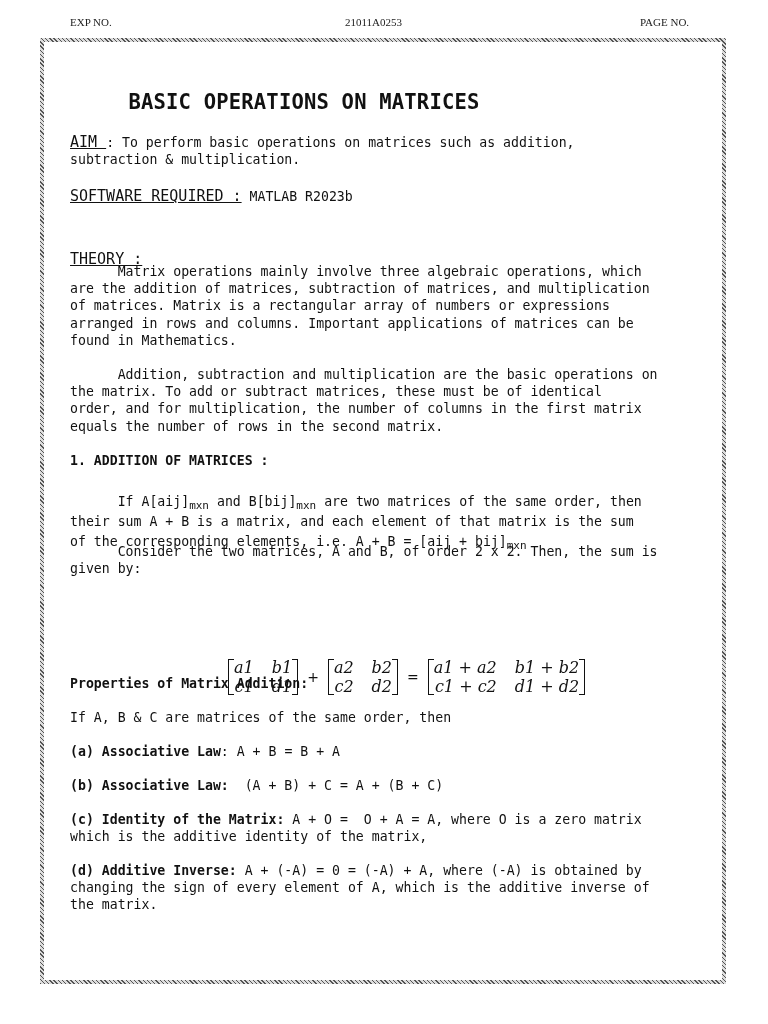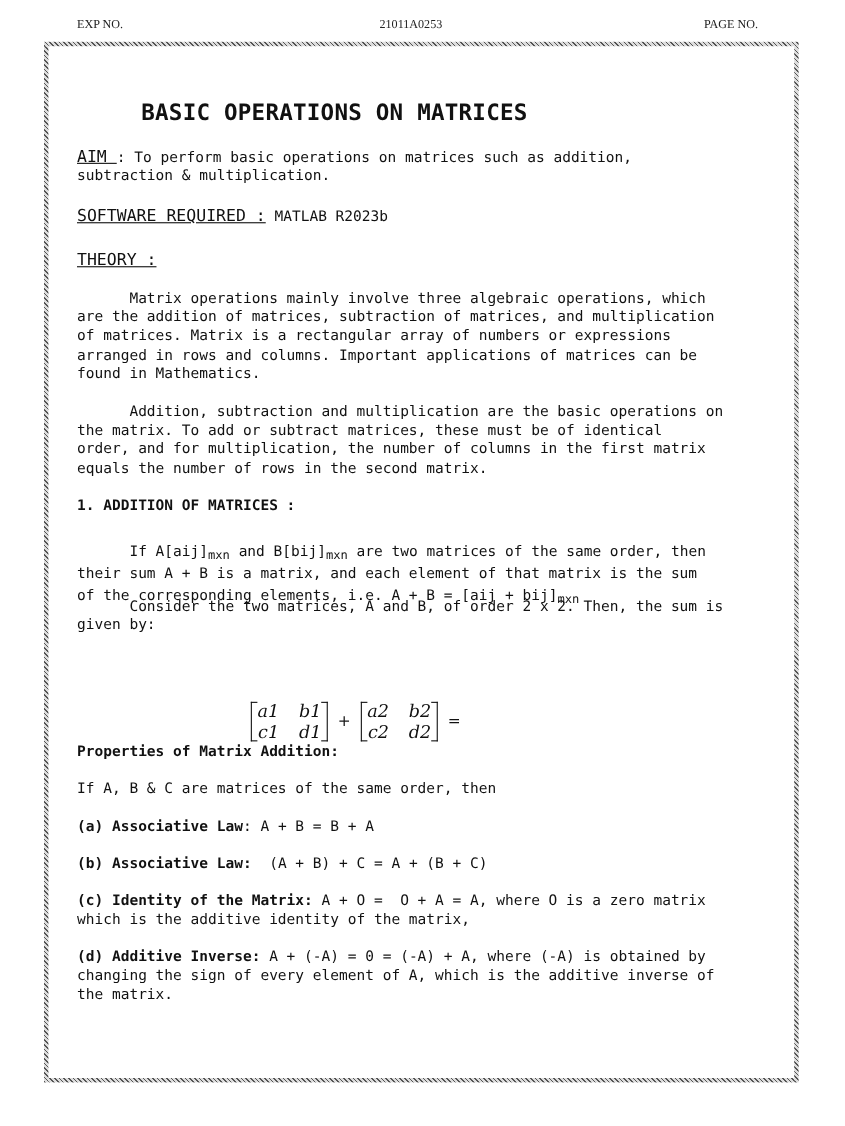--- a/index.html
+++ b/index.html
@@ -5,25 +5,25 @@
   html, body { margin:0; padding:0; background:#ffffff; }
   body { width:768px; height:1024px; position:relative; overflow:hidden; color:#111; }
   .hdr { position:absolute; top:16px; font-family:"Liberation Serif", serif; font-size:11px; color:#222; }
   .border { position:absolute; left:40px; top:38px; width:686px; height:946px; box-sizing:border-box;
     border:4px solid transparent;
     border-image: repeating-linear-gradient(45deg,#555 0 1px,#ddd 1px 3px) 4;
   }
   .mono { font-family:"DejaVu Sans Mono","Liberation Mono", monospace; }
   .title { position:absolute; top:90px; left:0; width:608px; text-align:center; font-size:20.5px; font-weight:bold; letter-spacing:0.2px; }
   .blk { position:absolute; left:70px; width:640px; font-size:13.2px; line-height:17.2px; white-space:pre-wrap; }
-  .ul { text-decoration:underline; }
+  .ul { text-decoration:underline;margin-top:23px; }
   .big { font-size:15px; }
   b { font-weight:bold; }
   sub { font-size:11px; vertical-align:-3px; line-height:0; }
-  .math { position:absolute; top:637px; left:228px; font-family:"DejaVu Serif","Liberation Serif", serif; font-size:16px; font-style:italic; display:flex; align-items:center;justify-content:space-between; }
+  .math { position:absolute; top:658px; left:228px; font-family:"DejaVu Serif","Liberation Serif", serif; font-size:16px; font-style:italic; display:flex; align-items:center;justify-content:space-between; }
   .mat { display:inline-grid; grid-template-columns:auto auto; column-gap:18px; row-gap:0; padding:0 6px; position:relative; line-height:19px; }
   .mat::before, .mat::after { content:""; position:absolute; top:1px; bottom:1px; width:5px; border:1.3px solid #111; }
   .mat::before { left:0; border-right:none; }
   .mat::after { right:0; border-left:none; }
   .op { font-style:normal; font-family:"DejaVu Sans", sans-serif; font-size:14px; margin:0 9px; }
   .mat span { text-align:right; }
 </style>
 </head>
 <body>
 
@@ -69,20 +69,26 @@
     <span>d1</span>
   </div>
   <span class="op">+</span>
   <div class="mat">
     <span>a2</span>
     <span>b2</span>
     <span>c2</span>
     <span>d2</span>
   </div>
   <span class="op">=</span>
+  <div class="mat">
+    <span>a1 + a2</span>
+    <span>b1 + b2</span>
+    <span>c1 + c2</span>
+    <span>d1 + d2</span>
+  </div>
 </div>
 
 <div class="blk mono" style="top:675px"><b>Properties of Matrix Addition:</b></div>
 <div class="blk mono" style="top:709px">If A, B &amp; C are matrices of the same order, then</div>
 
 <div class="blk mono" style="top:743px"><b>(a) Associative Law</b><span>: A + B = B + A</span></div>
 <div class="blk mono" style="top:777px"><b>(b) Associative Law:</b><span>  (A + B) + C = A + (B + C)</span></div>
 <div class="blk mono" style="top:811px"><b>(c) Identity of the Matrix:</b><span> A + O =  O + A = A, where O is a zero matrix
 which is the additive identity of the matrix,</span></div>
 <div class="blk mono" style="top:862px"><b>(d) Additive Inverse:</b><span> A + (-A) = 0 = (-A) + A, where (-A) is obtained by

